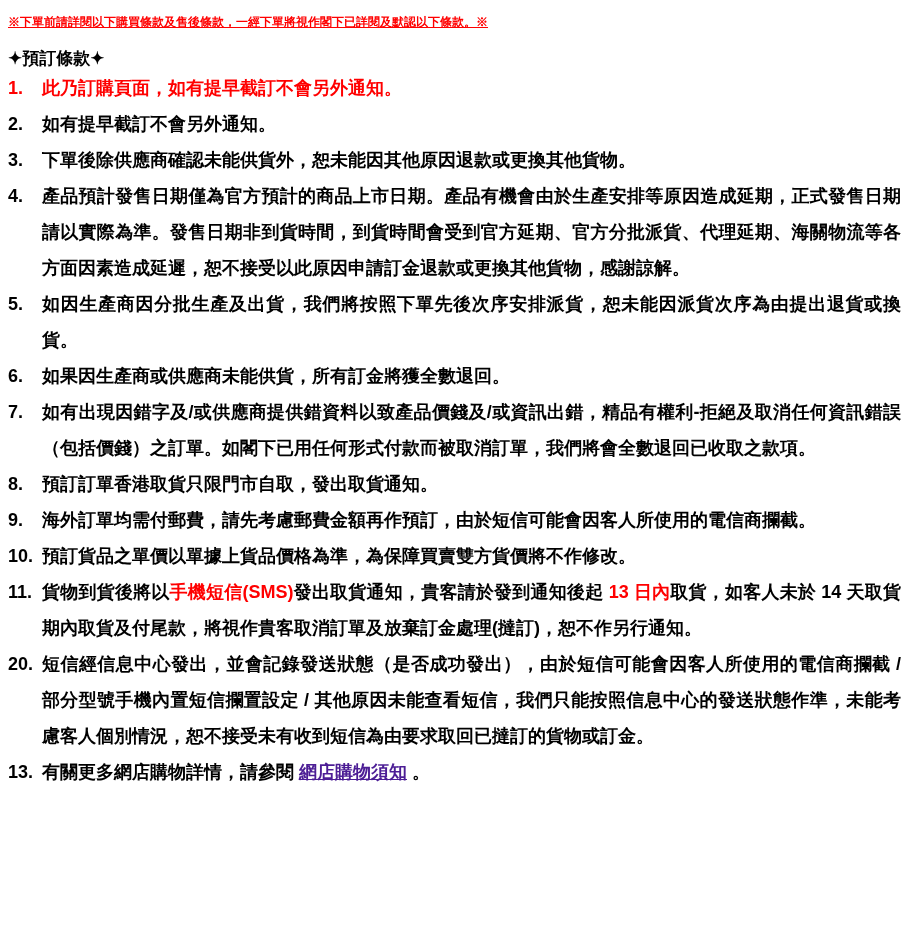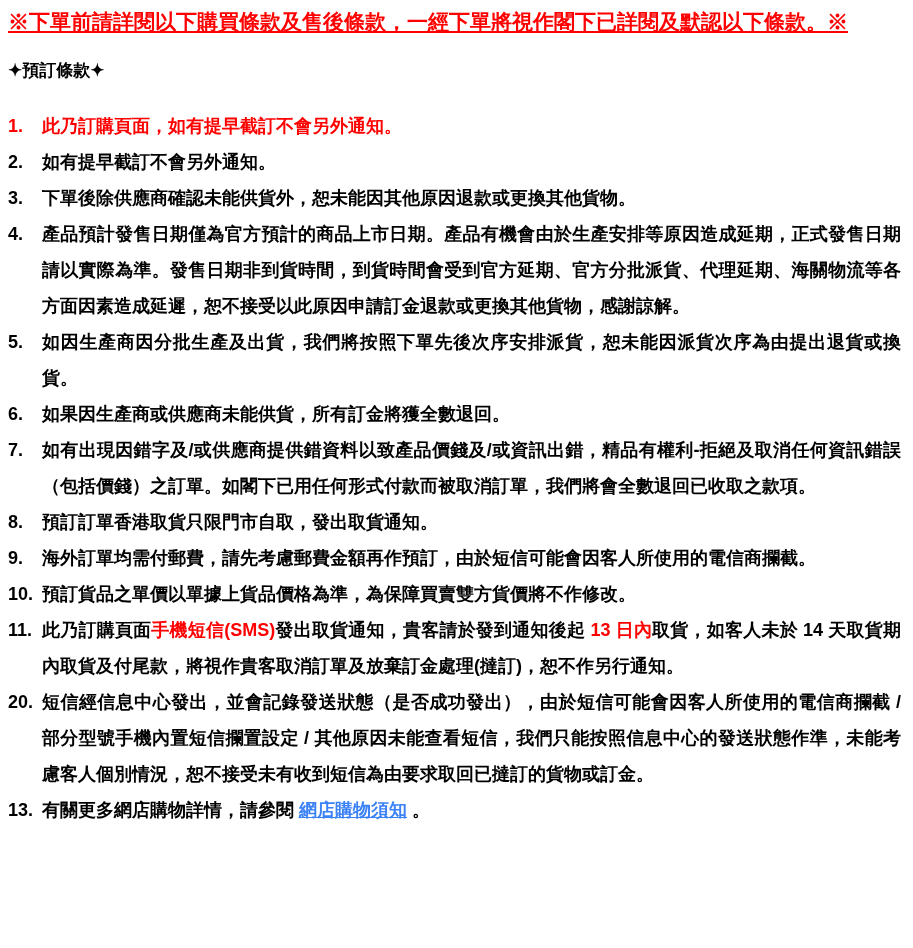--- a/index.html
+++ b/index.html
@@ -12,30 +12,29 @@
     font-family: "Liberation Sans", sans-serif;
     font-weight: bold;
     color: #000000;
   }
   .page {
     padding: 10px 10px 6px 8px;
     box-sizing: border-box;
   }
   .title {
     color: #ff0000;
-    font-size: 21px;
+    font-size: 12px;
     line-height: 24px;
     text-decoration: underline;
-    margin-bottom: 26px;
+    margin-bottom: 14px;
   }
   .section-header {
     color: #000000;
     font-size: 17px;
     line-height: 22px;
-    margin-bottom: 26px;
   }
   .terms-list {
     font-size: 18px;
     line-height: 36px;
   }
   .term-item {
     display: flex;
     align-items: flex-start;
   }
   .num {
@@ -50,21 +49,21 @@
   .seg-normal {
     color: #000000;
   }
   .seg-red {
     color: #ff0000;
   }
   .seg-red-underline {
     color: #ff0000;
   }
   .seg-link {
-    color: #3b82f6;
+    color: #4c1d95;
     text-decoration: underline;
     cursor: pointer;
   }
 </style>
 </head>
 <body>
 
 <div class="page">
   <div class="title">※下單前請詳閱以下購買條款及售後條款，一經下單將視作閣下已詳閱及默認以下條款。※</div>
 
@@ -106,21 +105,21 @@
       <div class="term-item">
         <span class="num seg-normal">9.</span>
         <span class="item-text"><span class="seg-normal">海外訂單均需付郵費，請先考慮郵費金額再作預訂，由於短信可能會因客人所使用的電信商攔截。</span></span>
       </div>
       <div class="term-item">
         <span class="num seg-normal">10.</span>
         <span class="item-text"><span class="seg-normal">預訂貨品之單價以單據上貨品價格為準，為保障買賣雙方貨價將不作修改。</span></span>
       </div>
       <div class="term-item">
         <span class="num seg-normal">11.</span>
-        <span class="item-text"><span class="seg-normal">此乃訂購頁面</span><span class="seg-red-underline">手機短信(SMS)</span><span class="seg-normal">發出取貨通知，貴客請於發到通知後起 </span><span class="seg-red-underline">13 日內</span><span class="seg-normal">取貨，如客人未於 14 天取貨期內取貨及付尾款，將視作貴客取消訂單及放棄訂金處理(撻訂)，恕不作另行通知。</span></span>
+        <span class="item-text"><span class="seg-normal">貨物到貨後將以</span><span class="seg-red-underline">手機短信(SMS)</span><span class="seg-normal">發出取貨通知，貴客請於發到通知後起 </span><span class="seg-red-underline">13 日內</span><span class="seg-normal">取貨，如客人未於 14 天取貨期內取貨及付尾款，將視作貴客取消訂單及放棄訂金處理(撻訂)，恕不作另行通知。</span></span>
       </div>
       <div class="term-item">
         <span class="num seg-normal">20.</span>
         <span class="item-text"><span class="seg-normal">短信經信息中心發出，並會記錄發送狀態（是否成功發出），由於短信可能會因客人所使用的電信商攔截 / 部分型號手機內置短信攔置設定 / 其他原因未能查看短信，我們只能按照信息中心的發送狀態作準，未能考慮客人個別情況，恕不接受未有收到短信為由要求取回已撻訂的貨物或訂金。</span></span>
       </div>
       <div class="term-item">
         <span class="num seg-normal">13.</span>
         <span class="item-text"><span class="seg-normal">有關更多網店購物詳情，請參閱 </span><span class="seg-link">網店購物須知</span><span class="seg-normal"> 。</span></span>
       </div>
     </div>

